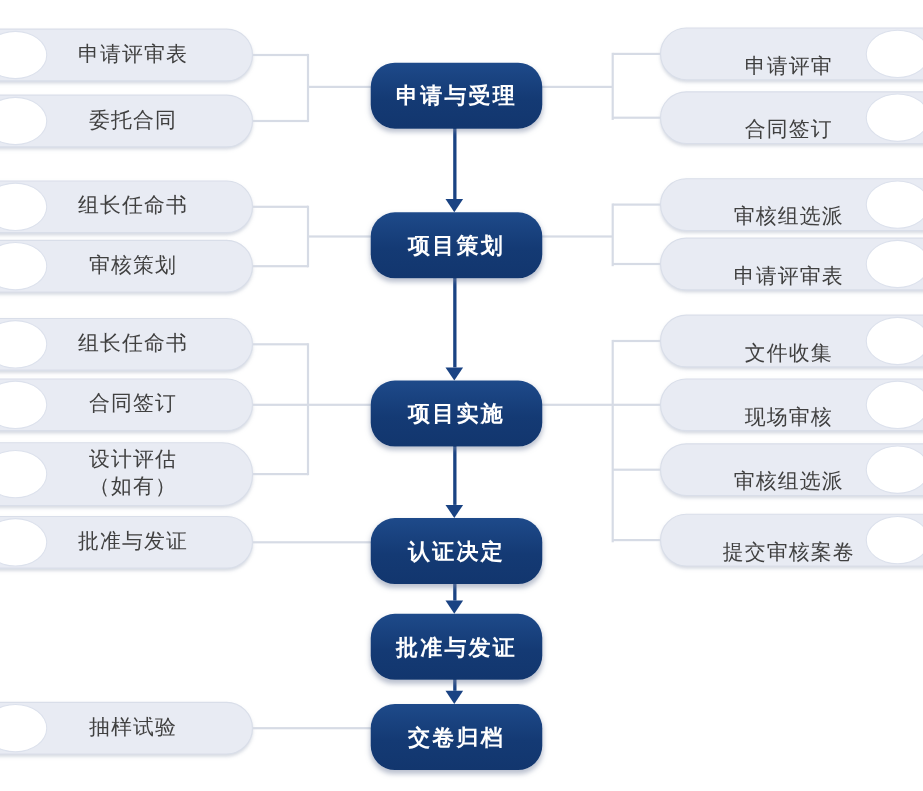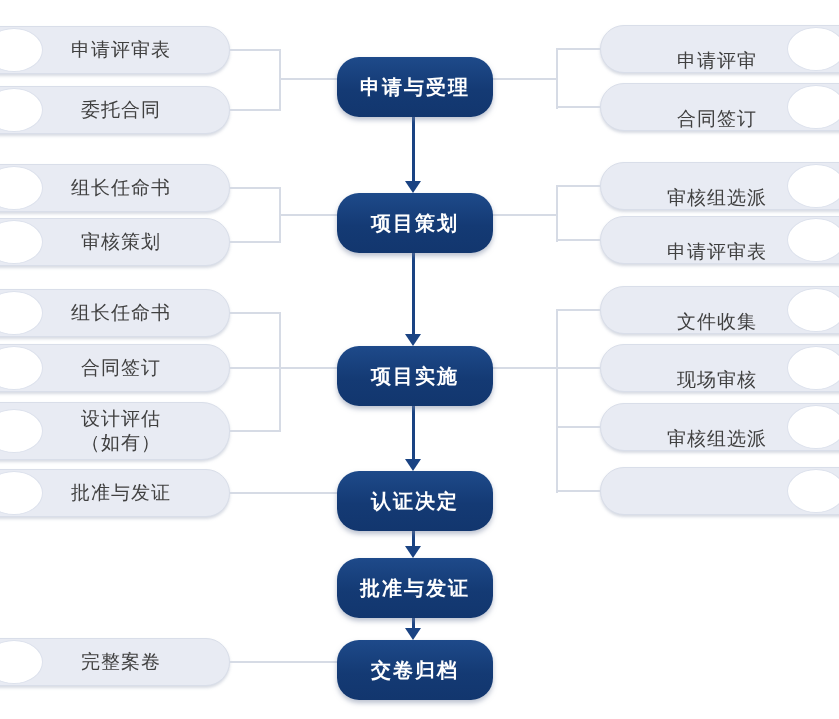--- a/index.html
+++ b/index.html
@@ -105,21 +105,21 @@
       <span class="notch"></span>
       <span class="label">设计评估
 （如有）</span>
     </div>
   <div class="pill pill-left" style="top:469px">
       <span class="notch"></span>
       <span class="label">批准与发证</span>
     </div>
   <div class="pill pill-left" style="top:638px">
       <span class="notch"></span>
-      <span class="label">完整案卷</span>
+      <span class="label">抽样试验</span>
     </div>
 
   <div class="pill pill-right" style="top:25px">
       <span class="notch"></span>
       <span class="label">申请评审</span>
     </div>
   <div class="pill pill-right" style="top:83px">
       <span class="notch"></span>
       <span class="label">合同签订</span>
     </div>
@@ -138,20 +138,21 @@
   <div class="pill pill-right" style="top:344px">
       <span class="notch"></span>
       <span class="label">现场审核</span>
     </div>
   <div class="pill pill-right" style="top:403px">
       <span class="notch"></span>
       <span class="label">审核组选派</span>
     </div>
   <div class="pill pill-right" style="top:467px">
       <span class="notch"></span>
+      <span class="label">提交审核案卷</span>
     </div>
 
   <div class="cline" style="left:230px;top:49px;width:50px;height:2px"></div>
   <div class="cline" style="left:230px;top:109px;width:50px;height:2px"></div>
   <div class="cline" style="left:279px;top:49px;width:2px;height:62px"></div>
   <div class="cline" style="left:280px;top:78px;width:57px;height:2px"></div>
 
   <div class="cline" style="left:230px;top:187px;width:50px;height:2px"></div>
   <div class="cline" style="left:230px;top:241px;width:50px;height:2px"></div>
   <div class="cline" style="left:279px;top:187px;width:2px;height:56px"></div>

